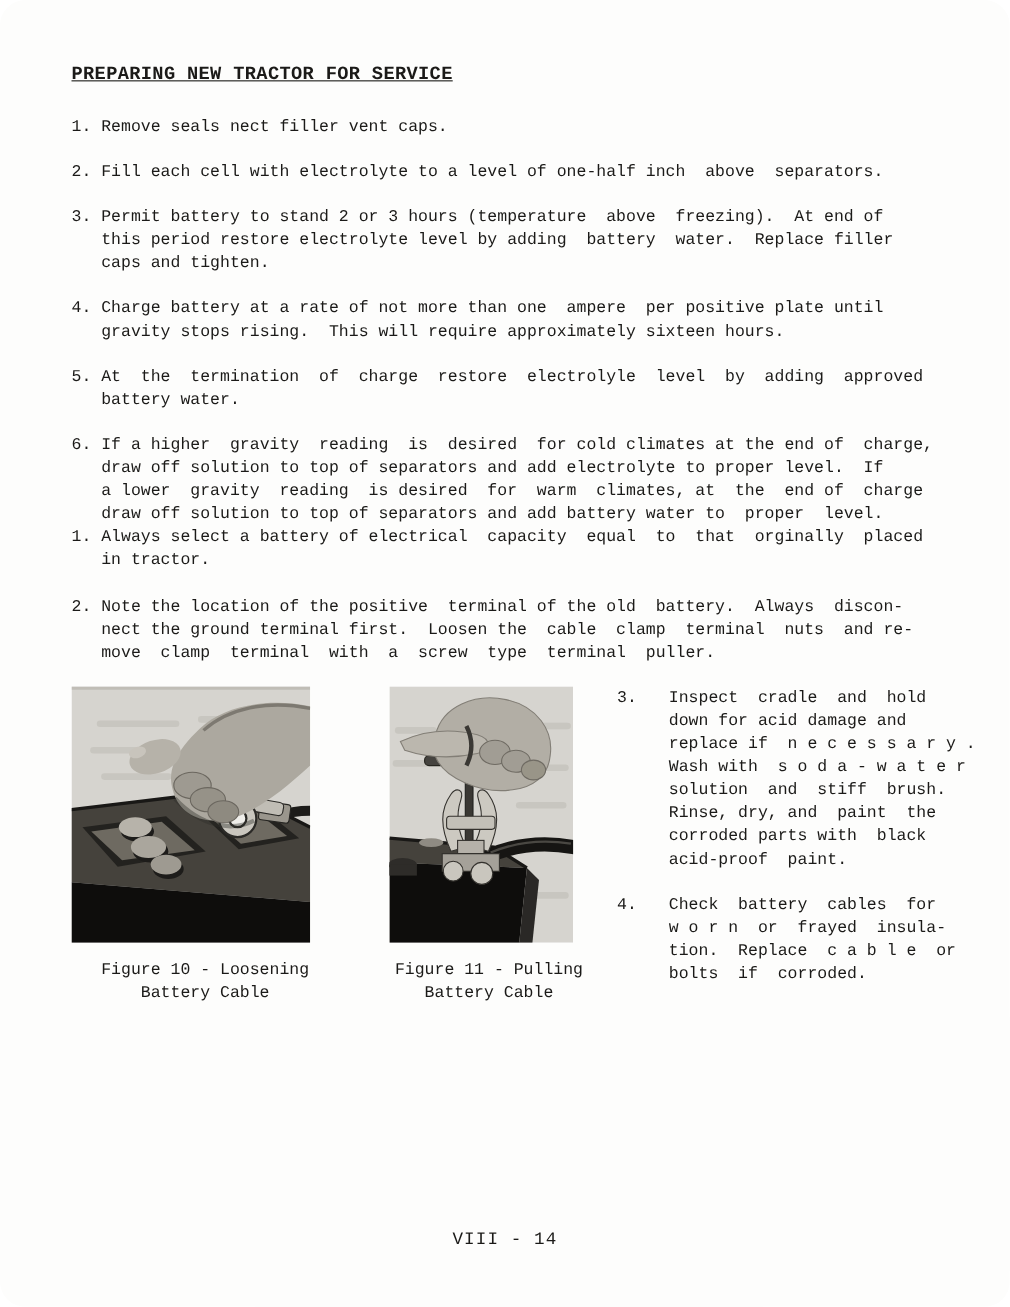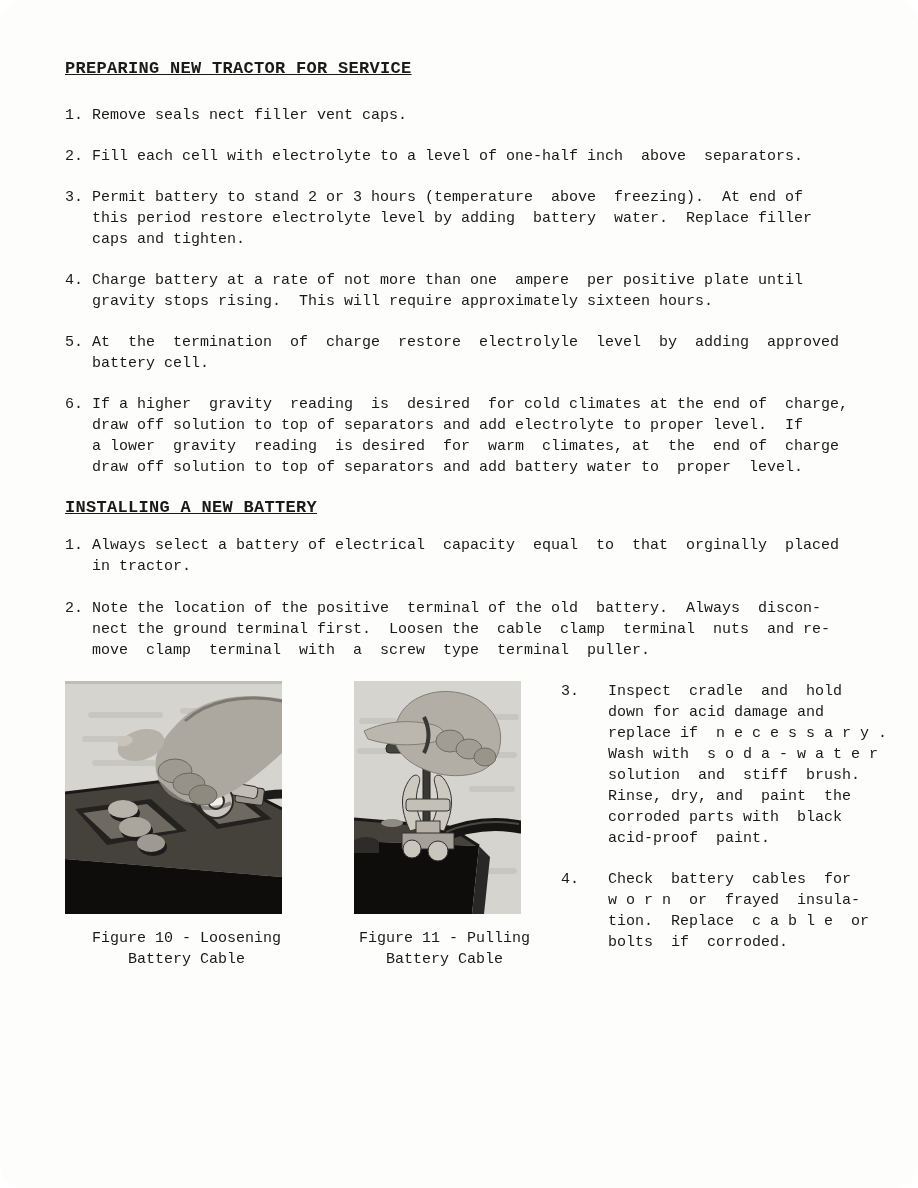--- a/index.html
+++ b/index.html
@@ -66,32 +66,31 @@
 caps and tighten.</span>
       </div>
       <div class="li">
         <span class="num">4.</span>
         <span class="txt">Charge battery at a rate of not more than one  ampere  per positive plate until
 gravity stops rising.  This will require approximately sixteen hours.</span>
       </div>
       <div class="li">
         <span class="num">5.</span>
         <span class="txt">At  the  termination  of  charge  restore  electrolyle  level  by  adding  approved
-battery cell.</span>
+battery water.</span>
       </div>
       <div class="li" style="margin-bottom:0">
         <span class="num">6.</span>
         <span class="txt">If a higher  gravity  reading  is  desired  for cold climates at the end of  charge,
 draw off solution to top of separators and add electrolyte to proper level.  If
 a lower  gravity  reading  is desired  for  warm  climates, at  the  end of  charge
 draw off solution to top of separators and add battery water to  proper  level.</span>
       </div>
     </div>
 
-    <h2 class="sec-heading second">INSTALLING A NEW BATTERY</h2>
 
     <div>
       <div class="li" style="margin-bottom:21px">
         <span class="num">1.</span>
         <span class="txt">Always select a battery of electrical  capacity  equal  to  that  orginally  placed
 in tractor.</span>
       </div>
       <div class="li" style="margin-bottom:0">
         <span class="num">2.</span>
         <span class="txt">Note the location of the positive  terminal of the old  battery.  Always  discon-
@@ -212,13 +211,14 @@
           <span class="txt">Check  battery  cables  for
 w o r n  or  frayed  insula-
 tion.  Replace  c a b l e  or
 bolts  if  corroded.</span>
         </div>
       </div>
 
     </div>
   </div>
 
+  <div class="footer">VIII - 14</div>
 </div>
 
 </body></html>

